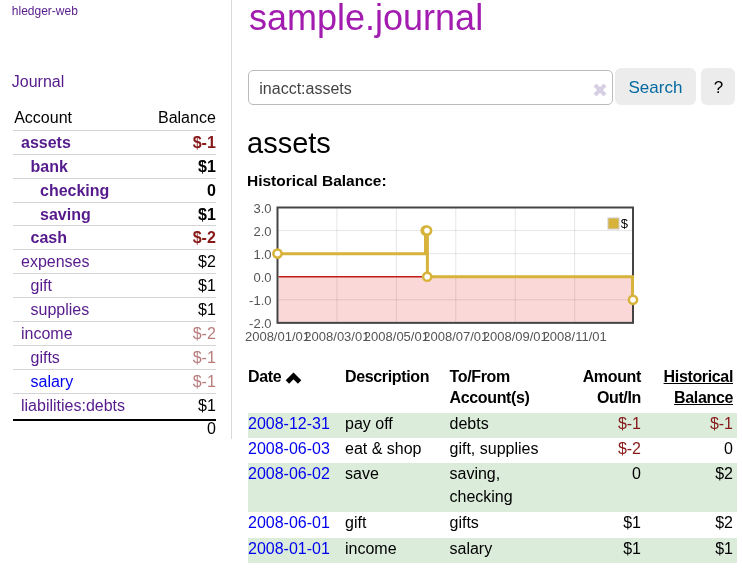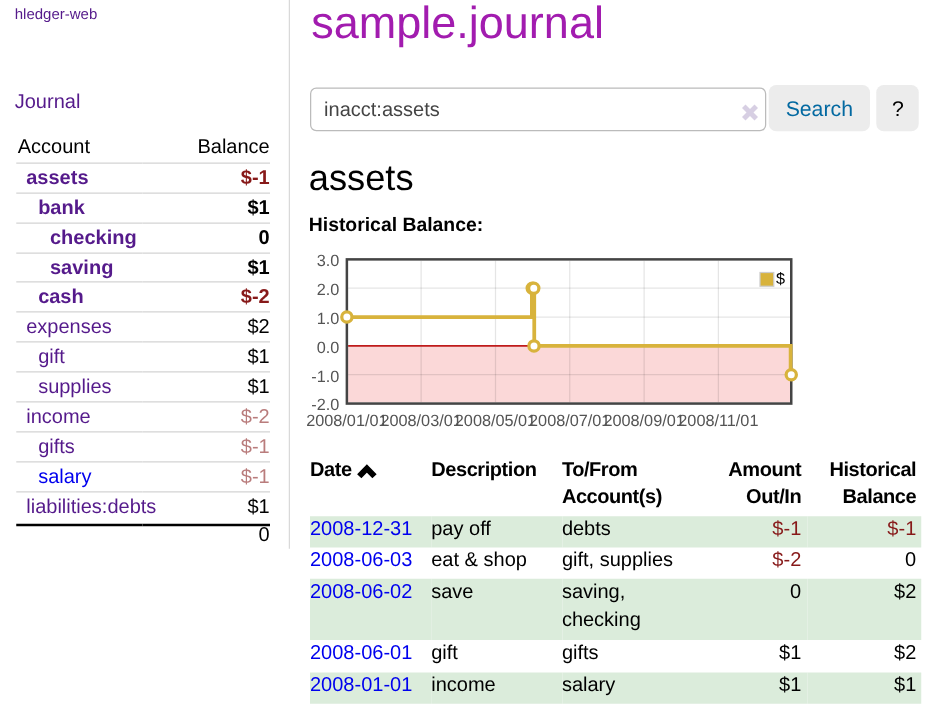--- a/index.html
+++ b/index.html
@@ -55,21 +55,21 @@
   font-size:16px; table-layout:fixed; }
 #txns col.c1 { width:97px; }
 #txns col.c2 { width:104.5px; }
 #txns col.c3 { width:130px; }
 #txns col.c4 { width:66px; }
 #txns col.c5 { width:91.5px; }
 #txns th { font-size:16px; font-weight:bold; text-align:left; vertical-align:top; letter-spacing:-0.35px;
   line-height:21.4px; padding:2px 0 4.2px 0; }
 #txns th.amt { text-align:right; }
 #txns th.c4h { padding-right:4.5px; }
-#txns th.c5h { padding-right:4px; }
+#txns th.c5h { padding-right:4px;text-decoration:underline; }
 #txns td { line-height:22.4px; padding:0 0 2.8px 0; vertical-align:top; }
 #txns td.amt { text-align:right; }
 #txns td.c4d { padding-right:4.5px; }
 #txns td.c5d { padding-right:4px; }
 #txns tr.g { background:#dbecdb; }
 #txns tr.tall td { padding-bottom:4.2px; }
 #datecaret { position:relative; display:inline-block; width:17px; height:12px; }
 </style>
 </head>
 <body>

